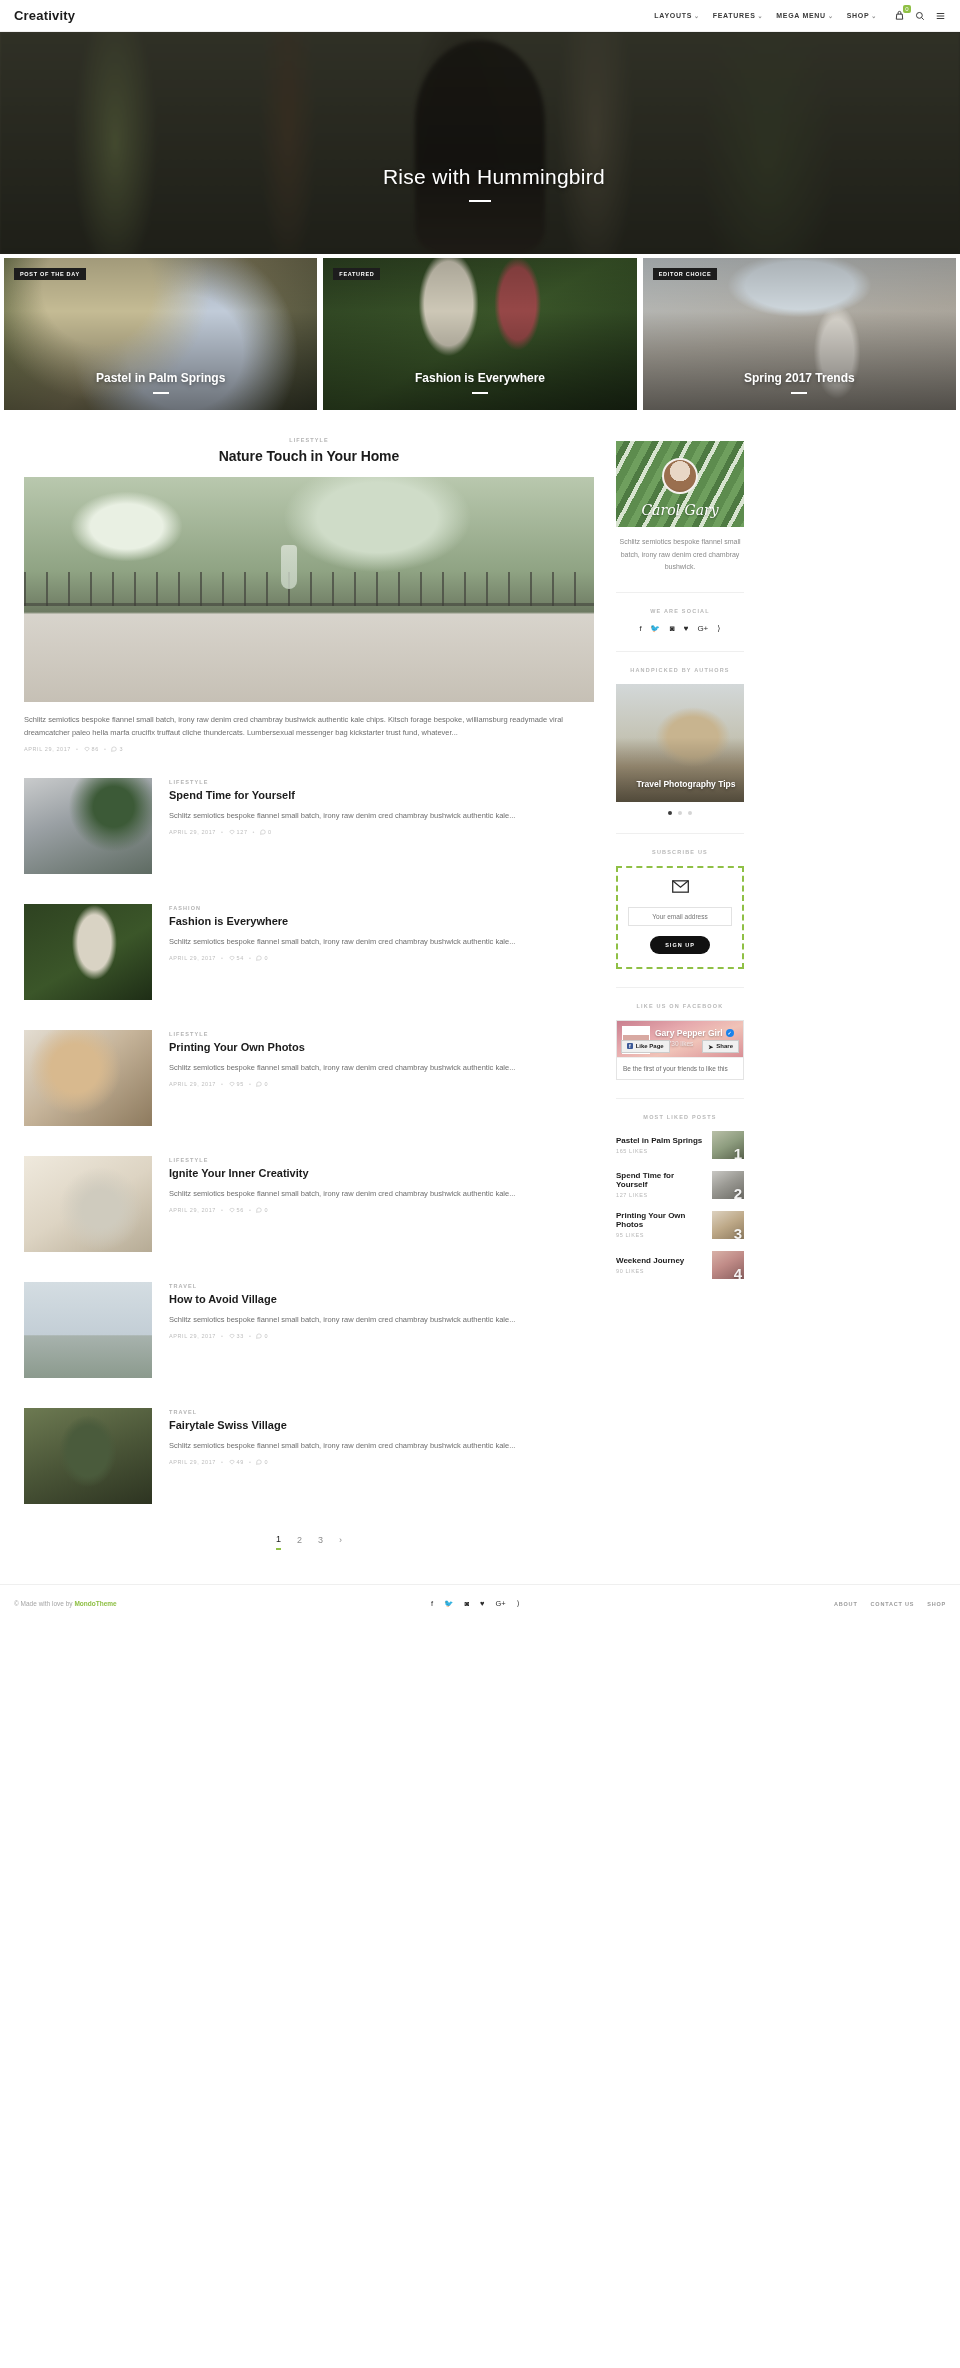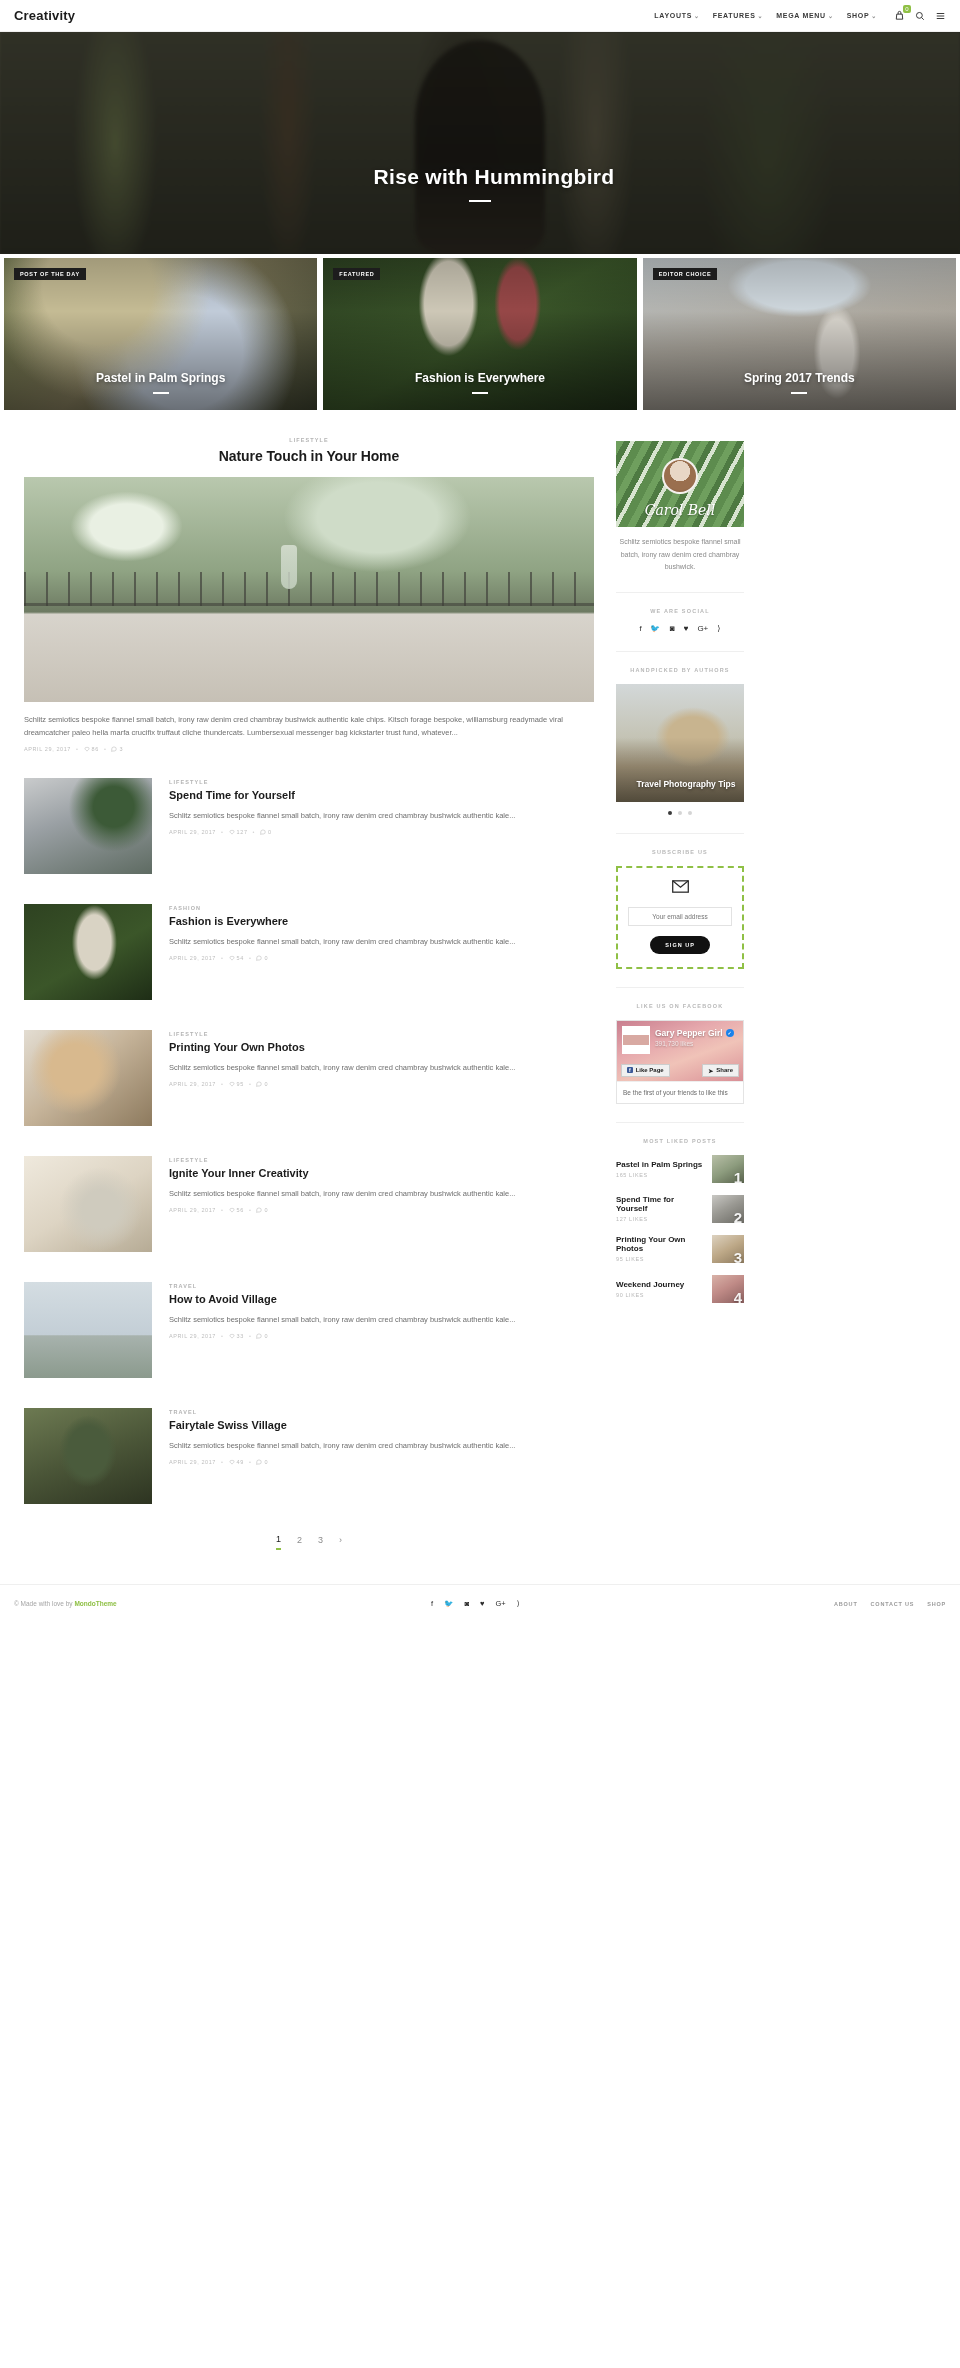--- a/index.html
+++ b/index.html
@@ -87,21 +87,21 @@
   }
   .hero-overlay { position: absolute; inset: 0; background: rgba(22,24,18,.30); }
   .hero-inner {
     position: absolute;
     left: 0; right: 0; bottom: 42px;
     text-align: center;
     color: #fff;
   }
   .hero-title {
     font-size: 21px;
-    font-weight: bold;
+    font-weight: normal;
     letter-spacing: .3px;
     text-shadow: 0 1px 4px rgba(0,0,0,.45);
     padding-left: 28px;
   }
   .hero-rule {
     width: 22px; height: 2px;
     background: #fff;
     margin: 11px auto 10px;
   }
   .hero-sub {
@@ -401,21 +401,21 @@
     letter-spacing: 1px;
     font-weight: bold;
     padding: 6px 15px;
     cursor: pointer;
     font-family: "Liberation Sans", sans-serif;
   }
 
   .fb-widget { border: 1px solid #e4e4e4; }
   .fb-cover {
     position: relative;
-    height: 60px;
+    height: 36px;
     background: linear-gradient(160deg,#c97f8f 0%,#e6a9ad 35%,#f0c3b8 60%,#d98f96 100%);
   }
   .fb-avatar {
     position: absolute;
     left: 5px; top: 5px;
     width: 28px; height: 28px;
     background: #f4f4f4;
     border: 1px solid #fff;
     background-image: linear-gradient(180deg,#fff 0 30%, #d8a9a2 30% 70%, #fff 70% 100%);
   }
@@ -799,21 +799,21 @@
       <span class="page-link">3</span>
       <span class="page-link">›</span>
     </div>
   </div>
 
   <div class="sidebar">
 
     <div class="widget">
       <div class="about-img">
         <div class="about-avatar"></div>
-        <div class="about-sign">Carol Bell</div>
+        <div class="about-sign">Carol Gary</div>
       </div>
       <div class="about-text">Schlitz semiotics bespoke flannel small batch, irony raw denim cred chambray bushwick.</div>
     </div>
 
     <div class="widget">
       <div class="wtitle">WE ARE SOCIAL</div>
       <div class="social-row">
         <span class="social-ic">f</span>
         <span class="social-ic">🐦</span>
         <span class="social-ic">◙</span>

